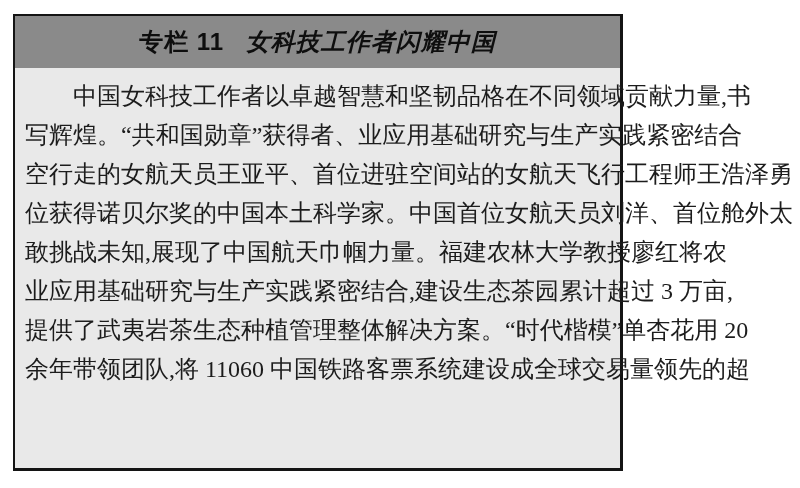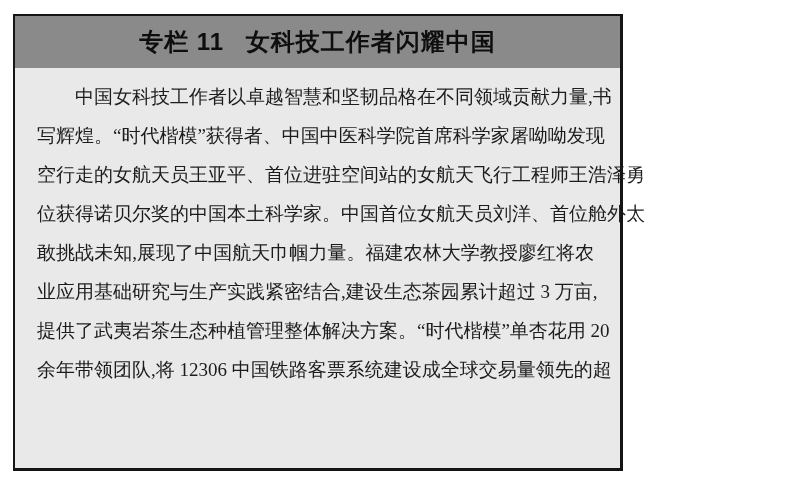--- a/index.html
+++ b/index.html
@@ -39,24 +39,25 @@
     font-weight: bold;
     font-size: 24px;
     color: #0e0e0e;
     letter-spacing: 1px;
   }
   .panel-header .title-part {
     white-space: nowrap;
   }
   .panel-header .title-main {
     margin-left: 0.9em;
+    font-style: italic;
   }
   .panel-body {
-    padding: 9px 26px 0 22px;
-    font-size: 19px;
+    padding: 9px 26px 0 10px;
+    font-size: 24px;
     line-height: 39px;
     color: #1c1c1c;
   }
   .para-line {
     text-align: justify;
     text-align-last: justify;
     text-justify: inter-character;
     white-space: nowrap;
   }
   .para-line.first-line {
@@ -70,22 +71,22 @@
 <body>
 
 <div class="stage">
   <div class="panel">
     <div class="panel-header">
       <span class="title-part">专栏 11</span>
       <span class="title-part title-main">女科技工作者闪耀中国</span>
     </div>
     <div class="panel-body">
       <div class="para-line first-line">中国女科技工作者以卓越智慧和坚韧品格在不同领域贡献力量,书</div>
-      <div class="para-line">写辉煌。“时代楷模”获得者、中国中医科学院首席科学家屠呦呦发现</div>
+      <div class="para-line">写辉煌。“共和国勋章”获得者、业应用基础研究与生产实践紧密结合</div>
       <div class="para-line">空行走的女航天员王亚平、首位进驻空间站的女航天飞行工程师王浩泽勇</div>
       <div class="para-line">位获得诺贝尔奖的中国本土科学家。中国首位女航天员刘洋、首位舱外太</div>
       <div class="para-line">敢挑战未知,展现了中国航天巾帼力量。福建农林大学教授廖红将农</div>
       <div class="para-line">业应用基础研究与生产实践紧密结合,建设生态茶园累计超过 3 万亩,</div>
       <div class="para-line">提供了武夷岩茶生态种植管理整体解决方案。“时代楷模”单杏花用 20</div>
-      <div class="para-line">余年带领团队,将 12306 中国铁路客票系统建设成全球交易量领先的超</div>
+      <div class="para-line">余年带领团队,将 11060 中国铁路客票系统建设成全球交易量领先的超</div>
     </div>
   </div>
 </div>
 
 </body></html>

